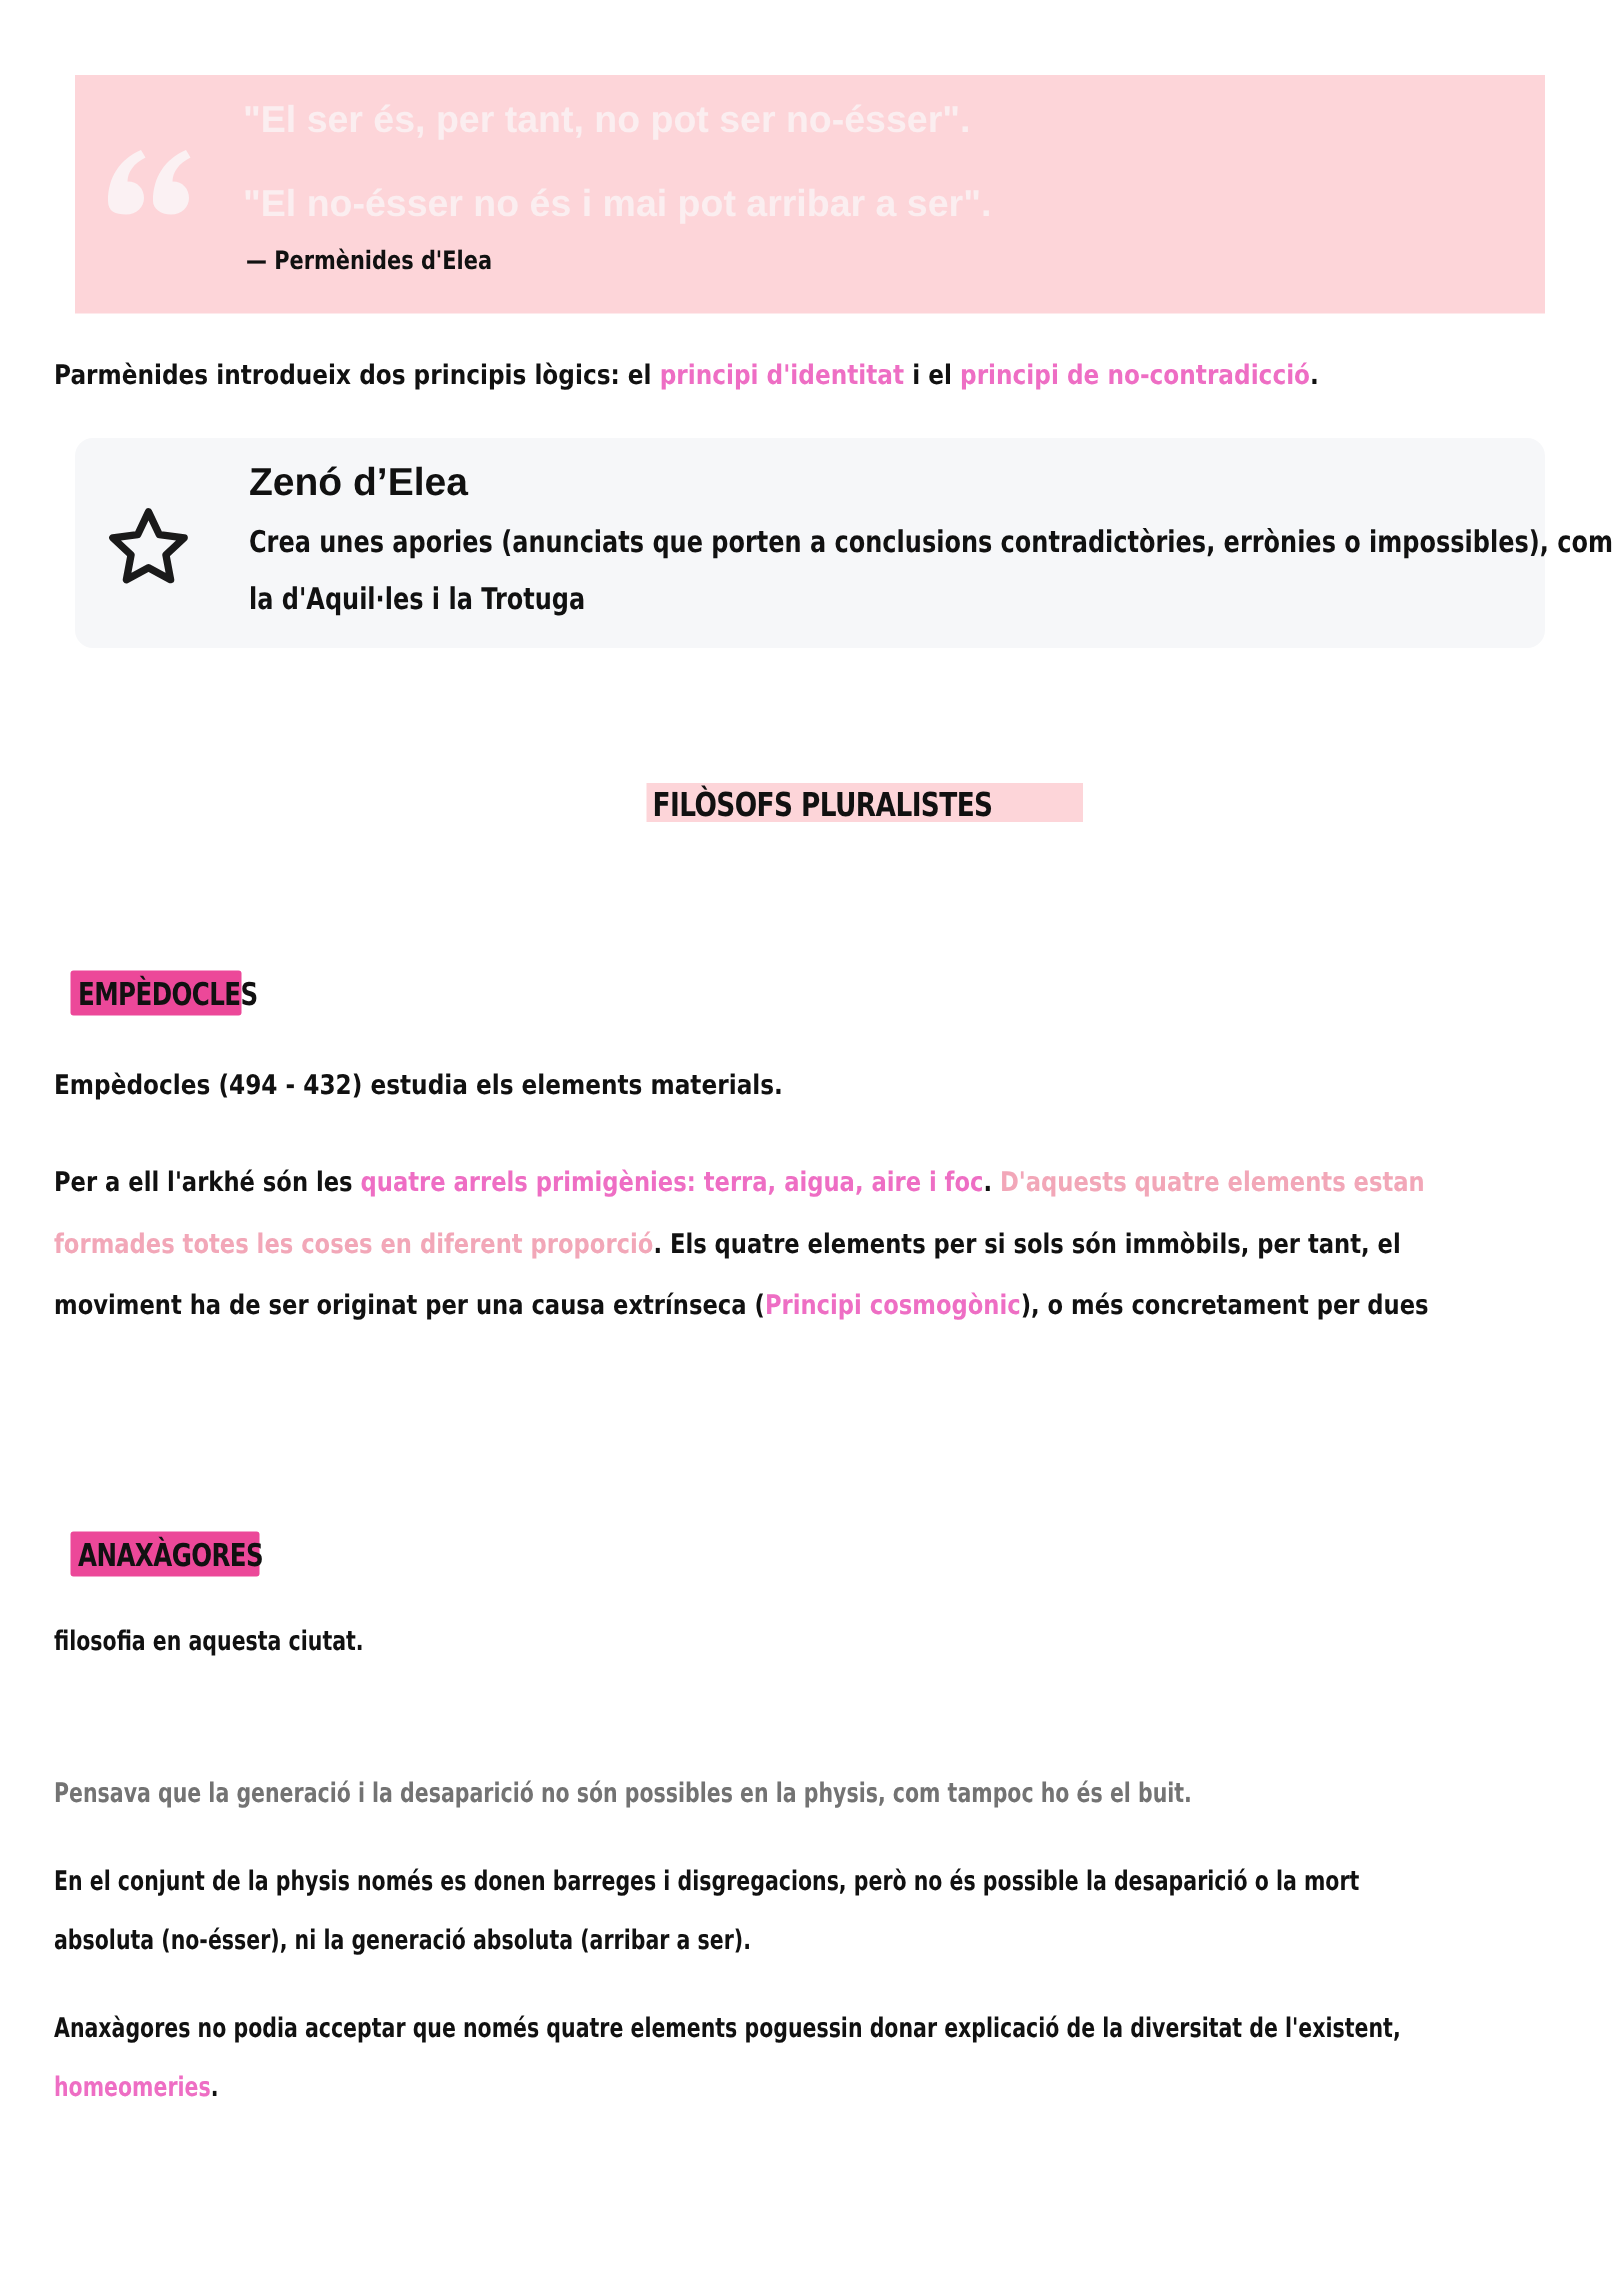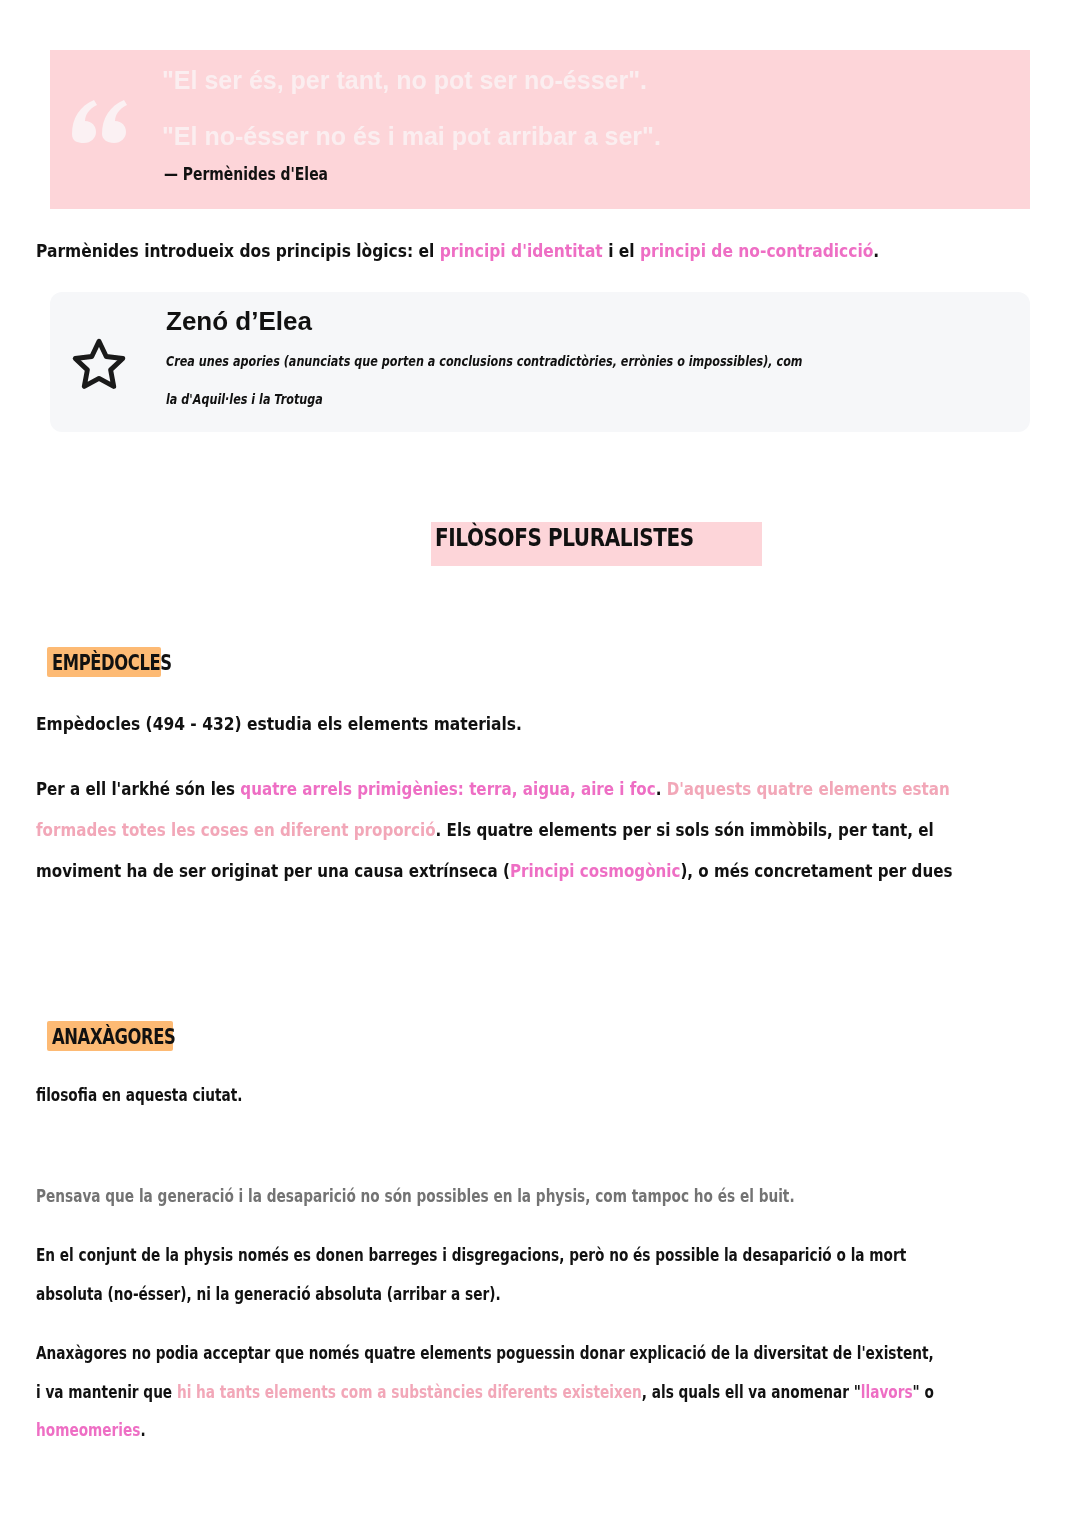--- a/index.html
+++ b/index.html
@@ -35,31 +35,31 @@
     .card {
       position: absolute; left: 50px; top: 292px; width: 980px; height: 140px;
       background: #f6f7f9; border-radius: 12px;
     }
     .card-icon { position: absolute; left: 18px; top: 42px; width: 62px; height: 62px; }
     .card-title {
       position: absolute; left: 116px; top: 14px; font-family: "Liberation Sans", sans-serif;
       font-weight: bold; font-size: 26px; color: #111; white-space: nowrap;
     }
     .card-body {
-      position: absolute; left: 116px; top: 50px; width: 900px; font-size: 14px;
-      line-height: 38px; font-weight: bold; color: #111; font-style: italic;
+      position: absolute; left: 116px; top: 50px; width: 900px; font-size: 20px;
+      line-height: 38px; font-weight: bold; color: #111;
     }
     .section-title {
-      position: absolute; left: 431px; top: 522px; height: 44px; padding: 0 4px;
-      background: #fdd5d9; font-size: 25px; font-weight: bold; line-height: 32px;
+      position: absolute; left: 431px; top: 522px; height: 26px; padding: 0 4px;
+      background: #fdd5d9; font-size: 22px; font-weight: bold; line-height: 32px;
       text-decoration: underline; text-underline-offset: 3px; white-space: nowrap;
       letter-spacing: -0.5px;
     }
     .name-tag {
-      position: absolute; left: 47px; height: 30px; padding: 0 5px; background: #fdba74;
+      position: absolute; left: 47px; height: 30px; padding: 0 5px; background: #ec4899;
       font-size: 21px; font-weight: bold; line-height: 32px; white-space: nowrap;
       border-radius: 2px; letter-spacing: -0.5px;
     }
     .cond { display: inline-block; transform: scaleX(0.86); transform-origin: left center; white-space: nowrap; }
   </style>
 </head>
 <body>
 
 <div class="quote-box">
   <svg class="quote-mark" viewBox="0 0 64 64">
@@ -118,15 +118,14 @@
   <span class="cond" style="transform:scaleX(0.76);">Pensava que la generació i la desaparició no són possibles en la physis, com tampoc ho és el buit.</span>
 </div>
 
 <div class="para" style="top:1235px; line-height:39px;">
   <div><span class="cond" style="transform:scaleX(0.76);">En el conjunt de la physis només es donen barreges i disgregacions, però no és possible la desaparició o la mort</span></div>
   <div><span class="cond" style="transform:scaleX(0.76);">absoluta (no-ésser), ni la generació absoluta (arribar a ser).</span></div>
 </div>
 
 <div class="para" style="top:1334px; line-height:38.5px;">
   <div><span class="cond" style="transform:scaleX(0.76);">Anaxàgores no podia acceptar que només quatre elements poguessin donar explicació de la diversitat de l'existent,</span></div>
-  <div><span class="cond" style="transform:scaleX(0.76);"><span>i va mantenir que </span><span class="soft">hi ha tants elements com a substàncies diferents existeixen</span><span>, als quals ell va anomenar "</span><span class="hl">llavors</span><span>" o</span></span></div>
   <div><span class="cond" style="transform:scaleX(0.76);"><span class="hl">homeomeries</span><span>.</span></span></div>
 </div>
 
 </body></html>

